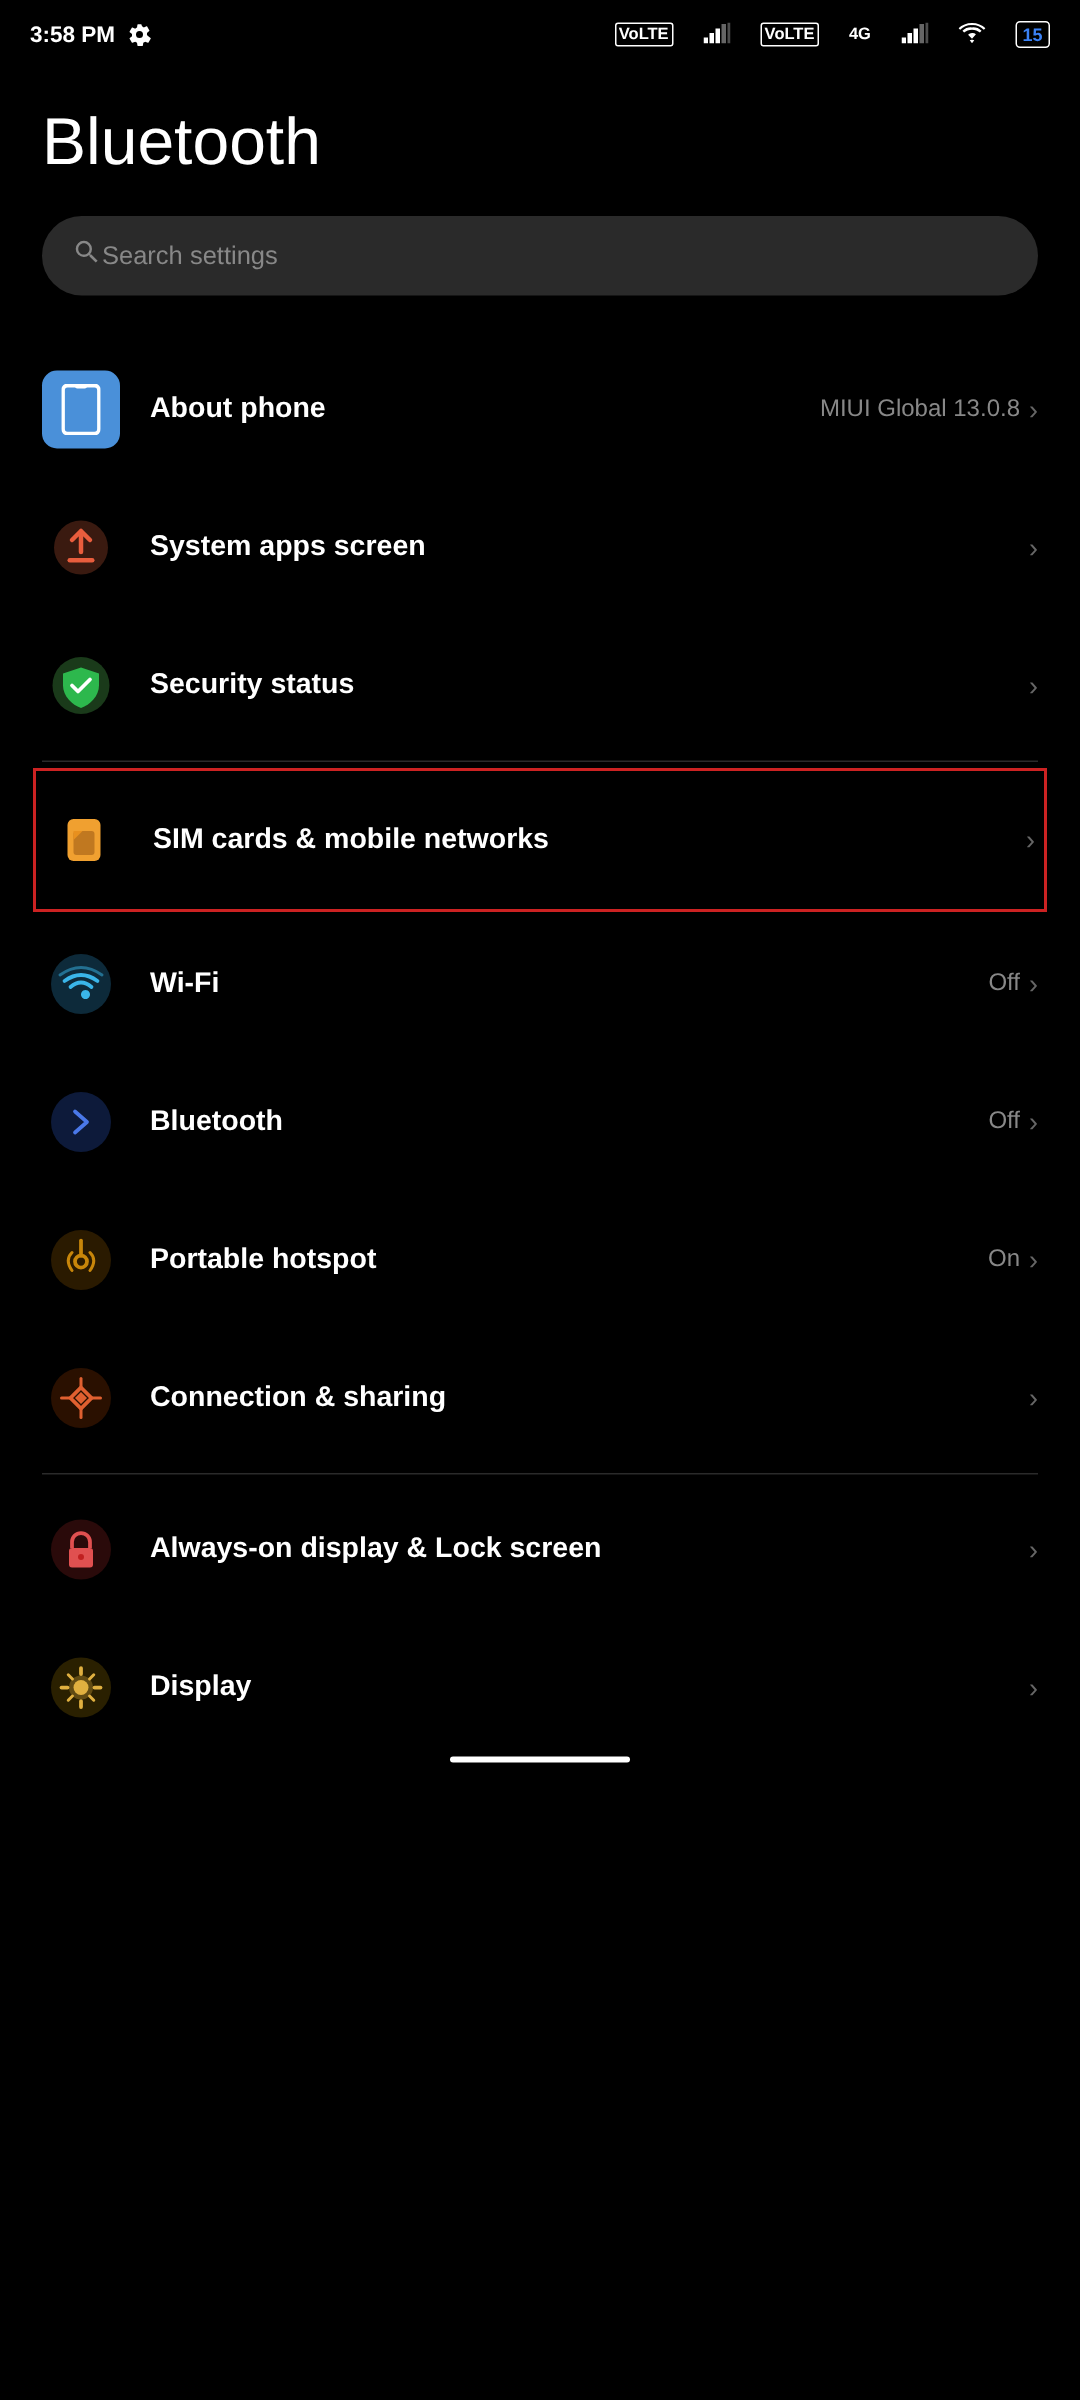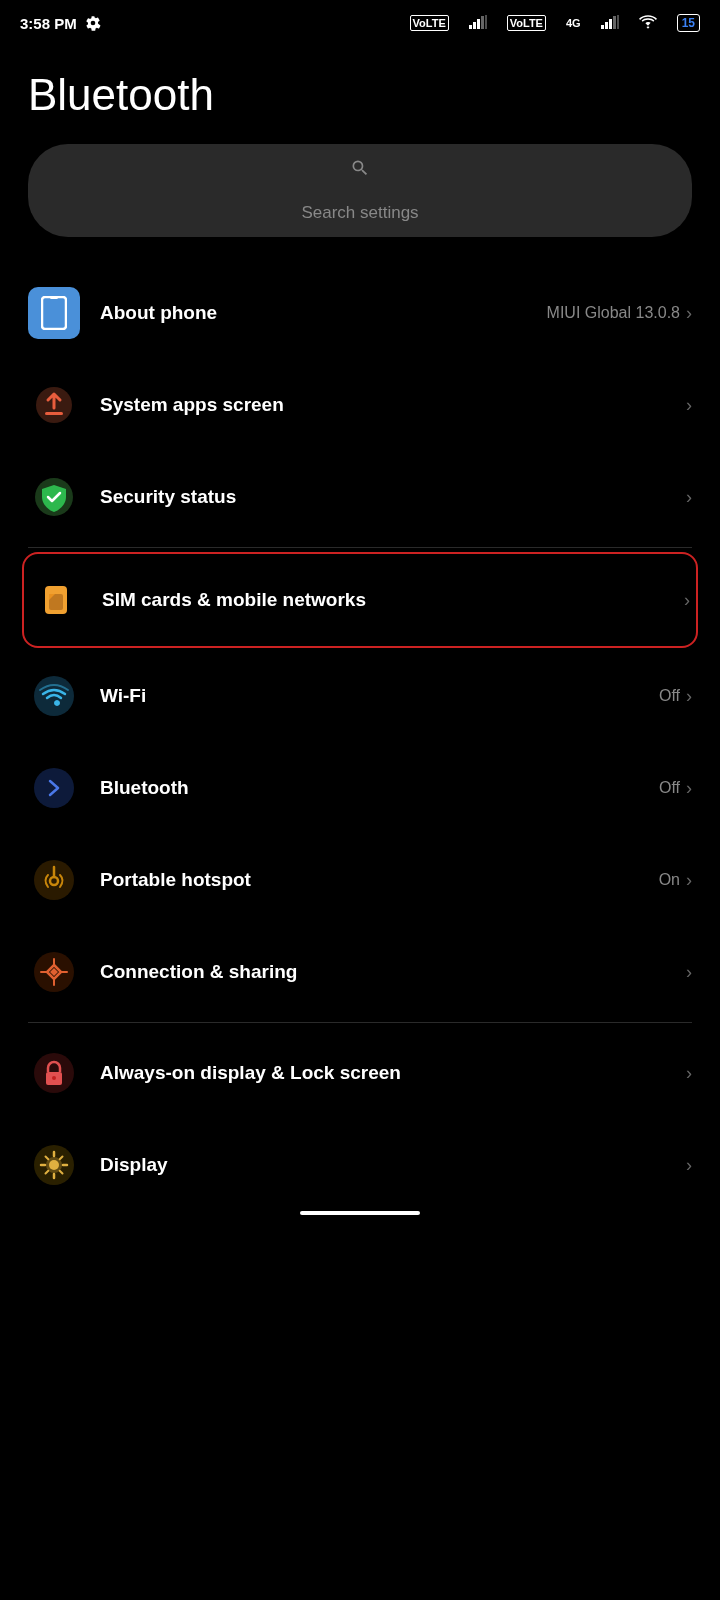--- a/index.html
+++ b/index.html
@@ -57,22 +57,21 @@
     }
 
     
     .search-bar {
       background: #2a2a2a;
       border-radius: 40px;
       display: flex;
       align-items: center;
       padding: 14px 20px;
       margin-bottom: 30px;
-      gap: 20px;
-      flex-direction: column;
+      gap: 0;
     }
     .search-icon {
       font-size: 18px;
       color: #888;
     }
     .search-placeholder {
       color: #888;
       font-size: 17px;
     }
 
@@ -127,21 +126,21 @@
     
     .divider {
       height: 1px;
       background: #2a2a2a;
       margin: 4px 0;
     }
 
     
     .highlighted {
       border: 2.5px solid #cc2222;
-      border-radius: 16px;
+      border-radius: 0;
       margin: 2px -6px;
       padding: 20px 6px;
     }
 
   </style>
 </head>
 <body>
 
 <div class="status-bar">
   <div class="status-left">

